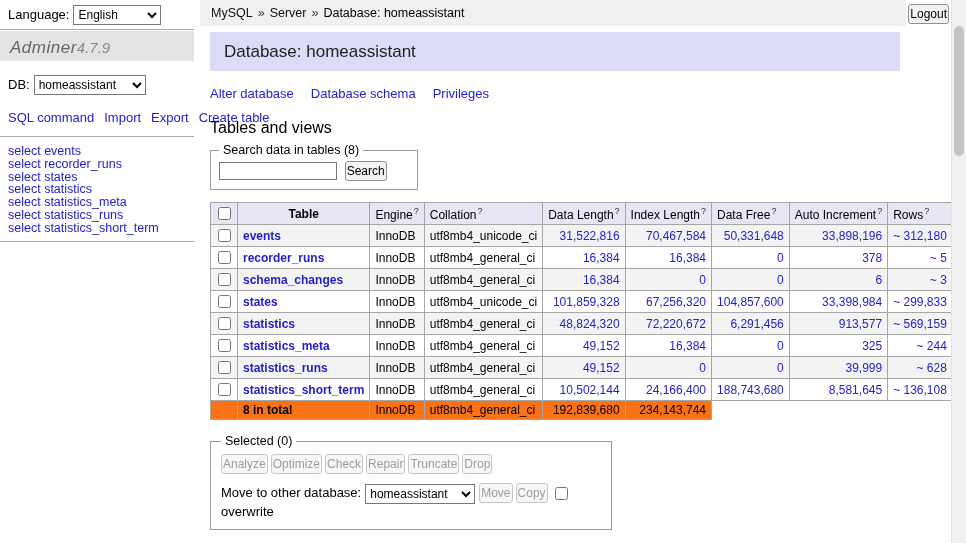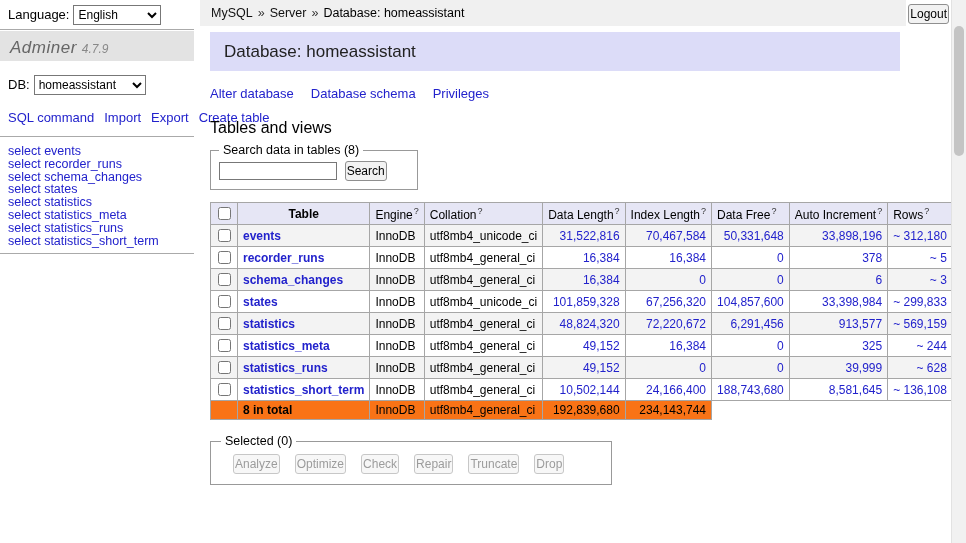--- a/index.html
+++ b/index.html
@@ -38,21 +38,21 @@
   }
   .breadcrumb a{color:#111;}
   .breadcrumb .sep{color:#333;margin:0 5px;}
 
   .logout{position:absolute;top:4px;right:17px;}
 
   
   .sidebar{position:absolute;top:31px;left:0;width:194px;}
   .app-band{background:var(--band-bg);padding:7px 10px;height:30px;}
   .app-name{font-style:italic;font-size:17px;color:#666;letter-spacing:.5px;}
-  .app-version{font-style:italic;font-size:12px;color:#888;margin-left:5px;}
+  .app-version{font-style:italic;font-size:15px;color:#888;}
   .db-row{padding:14px 8px 2px;}
   .db-row label{margin-right:4px;}
   .db-row select{width:112px;}
   .quick-links{padding:12px 8px 10px;border-bottom:1px solid #aaa;line-height:17px;}
   .quick-links a{margin-right:10px;white-space:nowrap;}
   .table-list{padding:8px 8px 6px;border-bottom:1px solid #aaa;}
   .table-list a{display:block;font-size:12.5px;line-height:12.8px;}
 
   
   .main{position:absolute;left:210px;top:32px;width:700px;}
@@ -78,21 +78,21 @@
   th sup{font-size:9px;color:#333;margin-left:1px;}
   td.cb,th.cb{width:18px;text-align:center;padding:1px 3px;}
   td.num{text-align:right;}
   td.name a{font-weight:700;}
   tbody tr:nth-child(odd) td{background:var(--stripe);}
   tfoot td{background:#f97316;}
   tfoot .total-label{font-weight:700;}
 
   
   .selected-fs{width:402px;margin-top:14px;padding:6px 10px 10px;}
-  .sel-buttons .btn{margin-right:3px;margin-left:12px;}
+  .sel-buttons .btn{margin-right:3px;}
   .move-row{margin-top:9px;font-size:13px;}
   .move-row select{width:110px;margin:0 4px;vertical-align:middle;}
   .move-row .btn{margin-right:3px;}
   .move-row input[type=checkbox]{vertical-align:middle;margin:0 3px 0 4px;}
 
   
   .scrollbar{position:absolute;top:0;right:0;width:15px;height:543px;background:#f1f1f1;border-left:1px solid #e2e2e2;}
   .scrollbar .thumb{position:absolute;left:2px;right:2px;top:26px;height:130px;background:#c4c4c4;border-radius:6px;}
 </style>
 </head>
@@ -110,21 +110,20 @@
   <div class="app-band">
     <span class="app-name">Adminer</span><span class="app-version">4.7.9</span>
   </div>
   <div class="db-row">
     <label>DB:</label><select><option>homeassistant</option></select>
   </div>
   <div class="quick-links"><a>SQL command</a><a>Import</a><a>Export</a><a>Create table</a></div>
   <div class="table-list">
       <a>select events</a>
       <a>select recorder_runs</a>
-      <a>select schema_changes</a>
       <a>select states</a>
       <a>select statistics</a>
       <a>select statistics_meta</a>
       <a>select statistics_runs</a>
       <a>select statistics_short_term</a>
     </div>
 </div>
 
 <div class="main">
   <div class="page-title">Database: homeassistant</div>
@@ -258,19 +257,22 @@
           <td>utf8mb4_general_ci</td>
           <td class="num">192,839,680</td>
           <td class="num">234,143,744</td>
         </tr>
       </tfoot>
   </table>
 
   <fieldset class="selected-fs">
     <legend>Selected (0)</legend>
     <div class="sel-buttons"><button class="btn" disabled="">Analyze</button><button class="btn" disabled="">Optimize</button><button class="btn" disabled="">Check</button><button class="btn" disabled="">Repair</button><button class="btn" disabled="">Truncate</button><button class="btn" disabled="">Drop</button></div>
+    <div class="move-row">
+      <span>Move to other database:</span><select><option>homeassistant</option></select><button class="btn" disabled="">Move</button><button class="btn" disabled="">Copy</button><input type="checkbox" style=""><span>overwrite</span>
+    </div>
   </fieldset>
 
 </div>
 
 <div class="scrollbar">
   <div class="thumb"></div>
 </div>
 
 </body></html>

